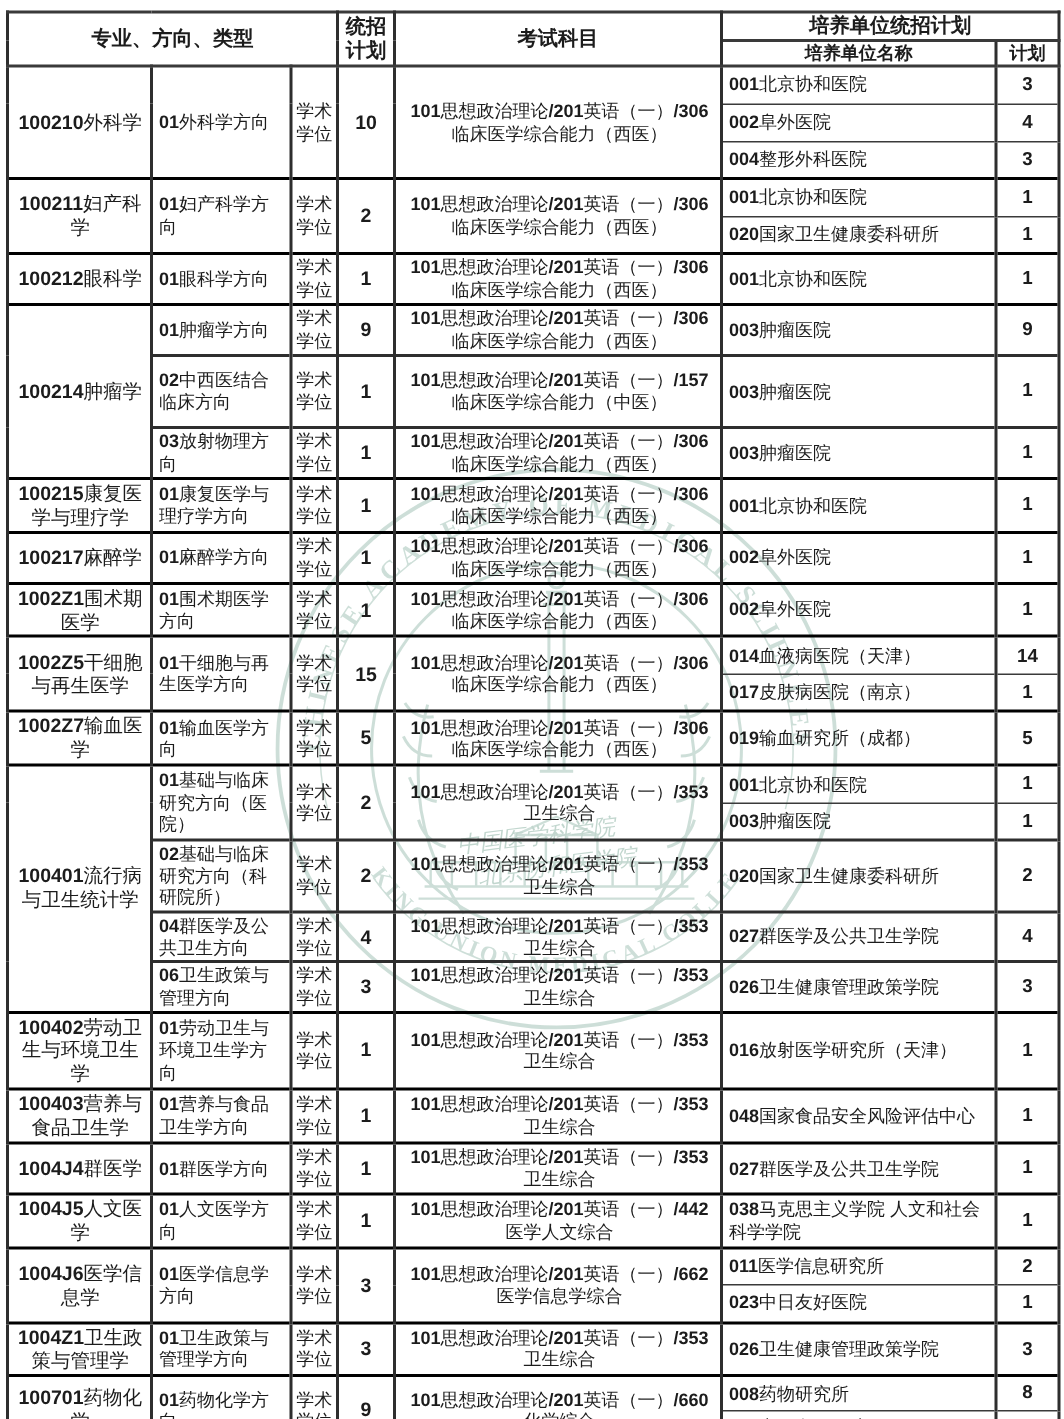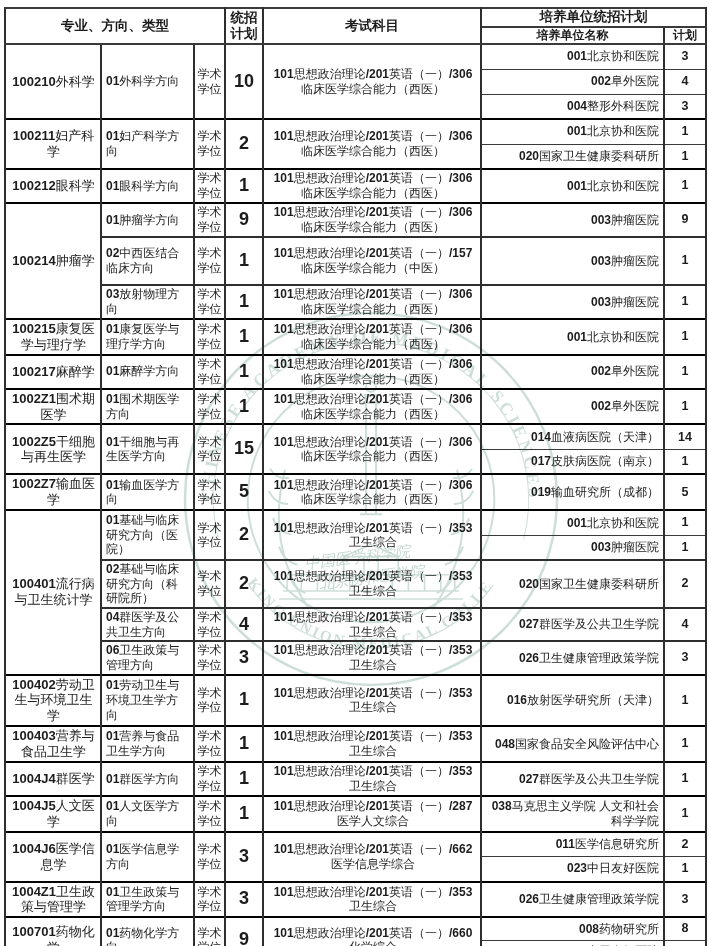--- a/index.html
+++ b/index.html
@@ -28,23 +28,23 @@
   thead tr.h1{height:19px;}
   thead tr.h2{height:17px;}
   thead tr.h2 th{font-size:12px;}
 
   tr.sub-start td{border-top:2px solid #2e2e2e;}
   tr.sec-start td{border-top:2px solid #000;}
 
   td.c-major{font-size:13px;text-align:center;padding:1px 2px 1px 3px;}
   td.c-dir{text-align:left;}
   td.c-type{text-align:center;padding:1px 2px;font-family:Liberation Serif, serif;}
-  td.c-plan{text-align:center;font-weight:bold;font-size:18px;}
+  td.c-plan{text-align:center;font-weight:bold;font-size:13px;}
   td.c-exam{text-align:center;padding:1px 3px 1px 5px;}
-  td.c-unit{text-align:right;}
+  td.c-unit{text-align:left;}
   td.c-uplan{text-align:center;font-size:12.5px;}
   .num{font-weight:bold;}
   td.c-plan .num,td.c-uplan .num{font-weight:bold;}
 
   .seal-text{font-family:"Liberation Serif",serif;}
 </style>
 </head>
 <body>
 
 <div class="page">
@@ -286,21 +286,21 @@
           <td class="c-plan"><span class="num">1</span></td>
           <td class="c-exam"><span class="num">101</span>思想政治理论<span class="num">/201</span>英语（一）<span class="num">/353</span>卫生综合</td>
           <td class="c-unit"><span class="num">027</span>群医学及公共卫生学院</td>
           <td class="c-uplan"><span class="num">1</span></td>
         </tr>
         <tr class="sec-start" style="height: 35px;">
           <td class="c-major"><span class="num">1004J5</span>人文医学</td>
           <td class="c-dir"><span class="num">01</span>人文医学方向</td>
           <td class="c-type">学术学位</td>
           <td class="c-plan"><span class="num">1</span></td>
-          <td class="c-exam"><span class="num">101</span>思想政治理论<span class="num">/201</span>英语（一）<span class="num">/287</span>医学人文综合</td>
+          <td class="c-exam"><span class="num">101</span>思想政治理论<span class="num">/201</span>英语（一）<span class="num">/442</span>医学人文综合</td>
           <td class="c-unit"><span class="num">038</span>马克思主义学院 人文和社会科学学院</td>
           <td class="c-uplan"><span class="num">1</span></td>
         </tr>
         <tr class="sec-start" style="height: 25px;">
           <td class="c-major" rowspan="2"><span class="num">1004J6</span>医学信息学</td>
           <td class="c-dir" rowspan="2"><span class="num">01</span>医学信息学方向</td>
           <td class="c-type" rowspan="2">学术学位</td>
           <td class="c-plan" rowspan="2"><span class="num">3</span></td>
           <td class="c-exam" rowspan="2"><span class="num">101</span>思想政治理论<span class="num">/201</span>英语（一）<span class="num">/662</span>医学信息学综合</td>
           <td class="c-unit"><span class="num">011</span>医学信息研究所</td>

